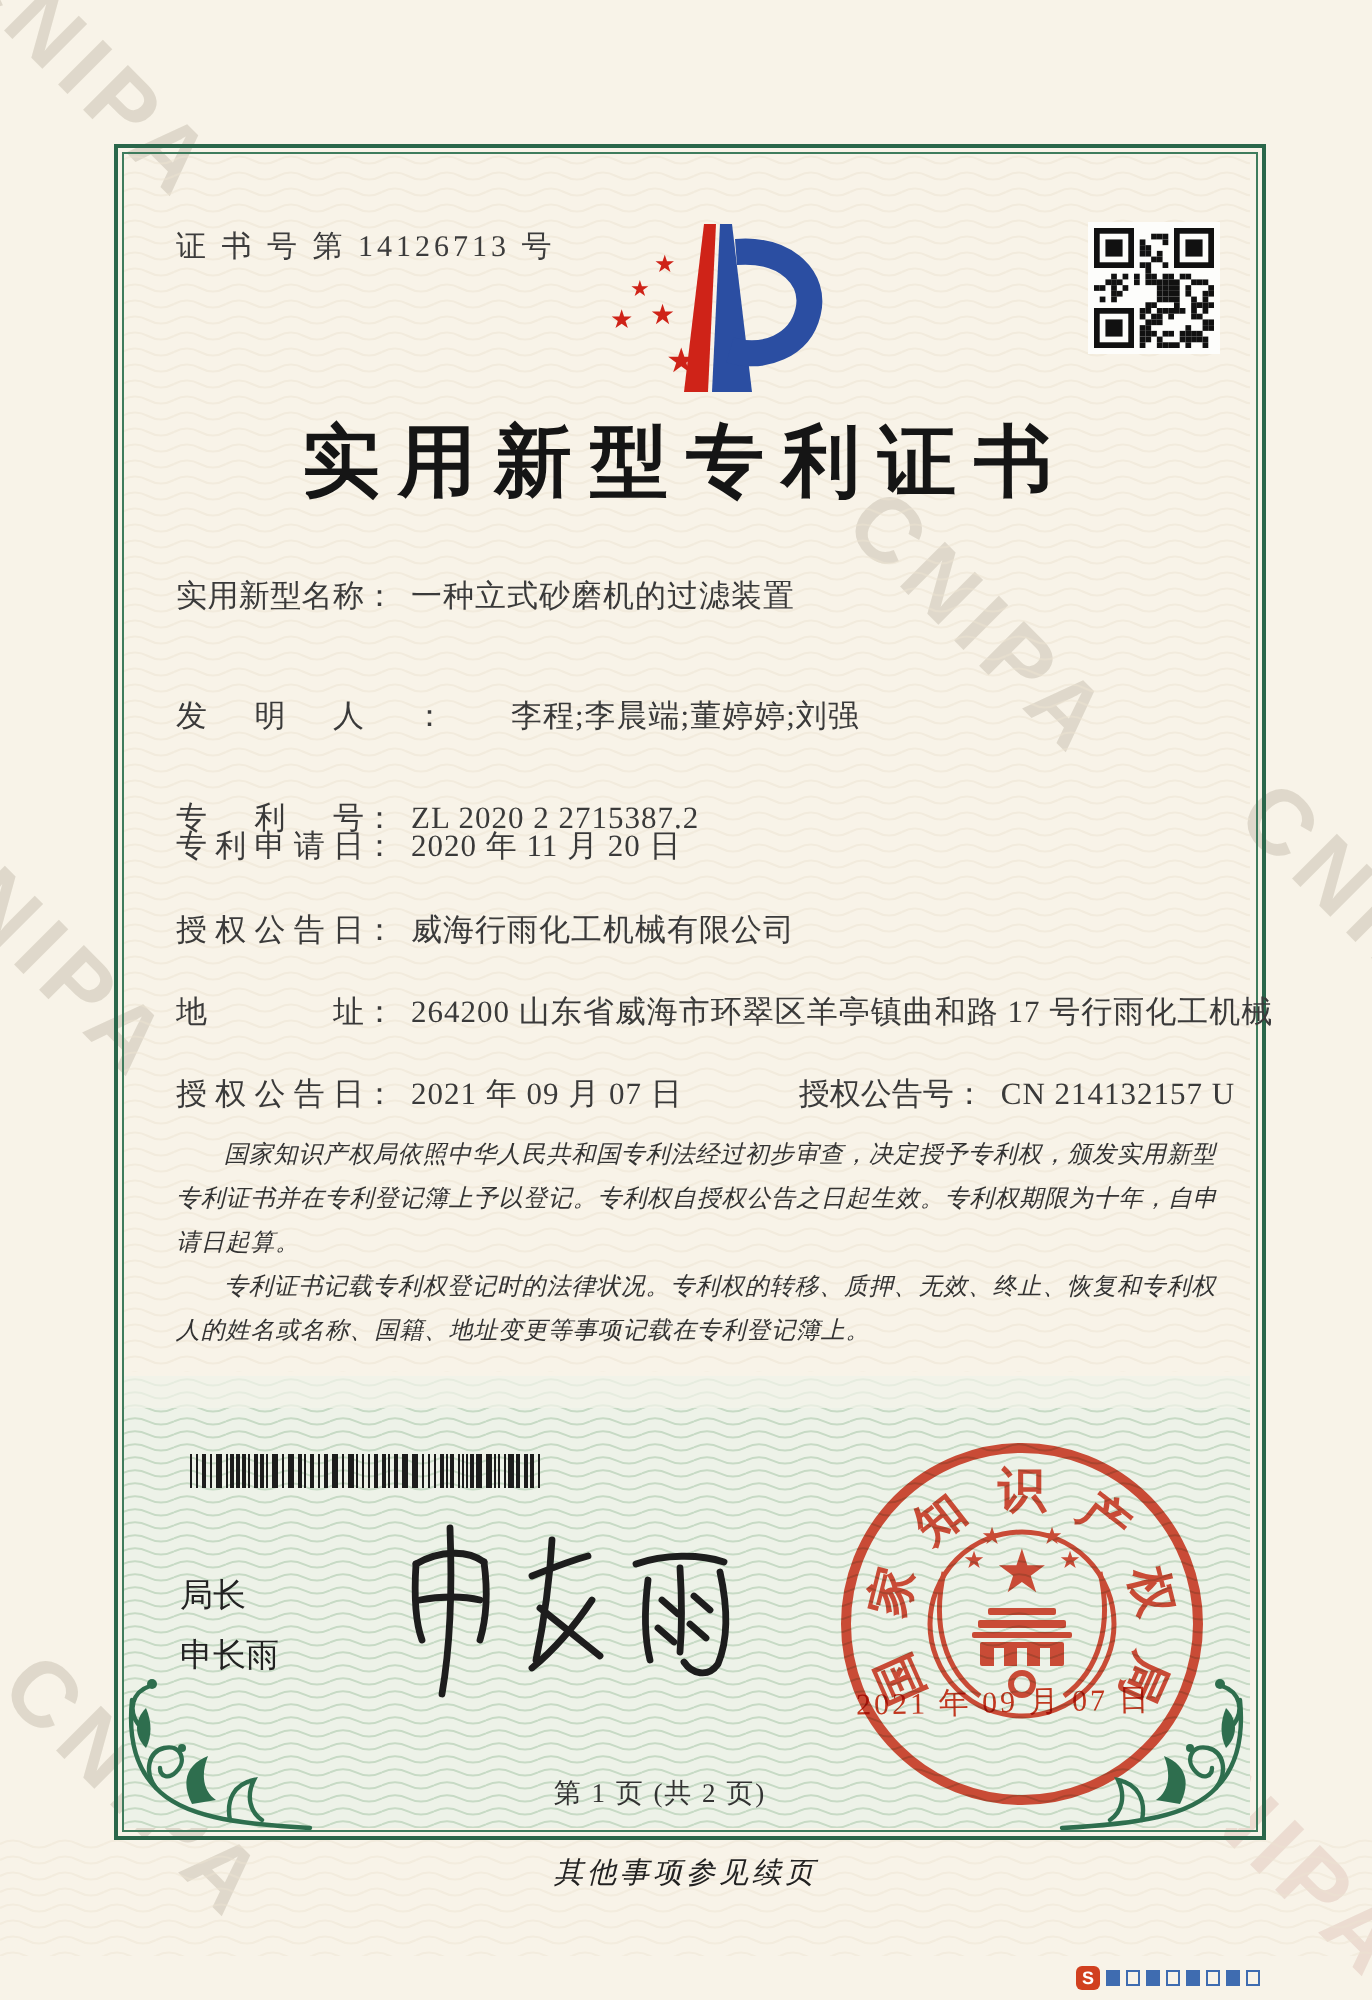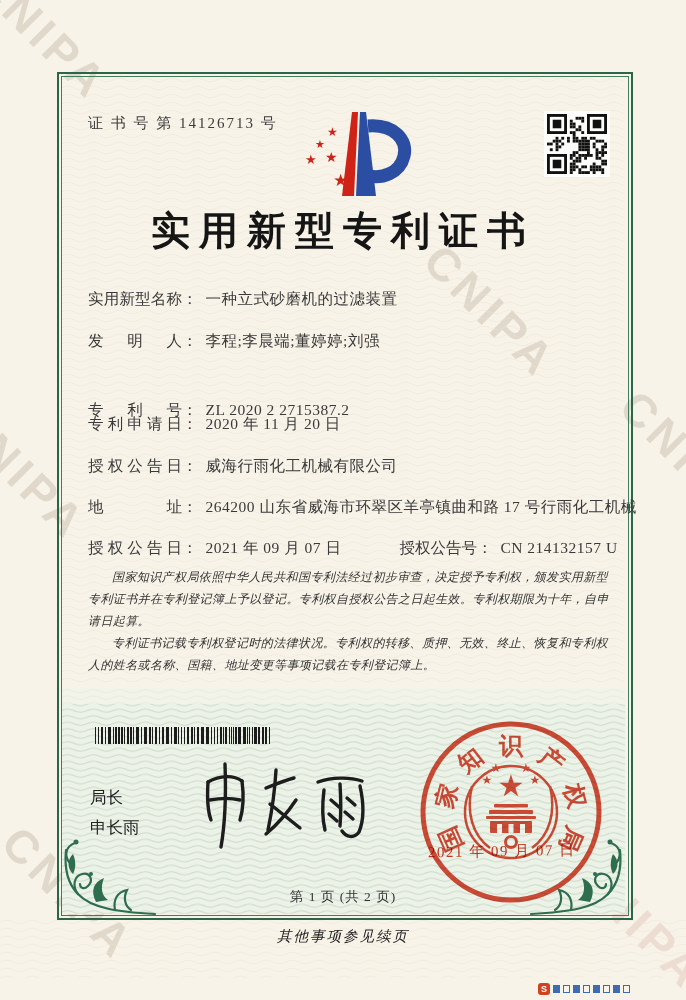--- a/index.html
+++ b/index.html
@@ -60,21 +60,21 @@
   .seal{ position:absolute; left:415px; top:716px; width:192px; height:192px;
          mix-blend-mode:multiply; opacity:.92; }
   .seal-date{ position:absolute; left:428px; top:842px; font-size:15px;
               letter-spacing:1.5px; color:#d03a22; mix-blend-mode:multiply;
               white-space:nowrap; transform:rotate(-1deg); }
   
   .orn{ position:absolute; width:104px; height:88px; }
   .orn.left{ left:55px; top:830px; }
   .orn.right{ left:527px; top:830px; transform:scaleX(-1); }
   
-  .page-num{ position:absolute; left:57px; top:888px; width:572px; text-align:center;
+  .page-num{ position:absolute; left:44px; top:888px; width:572px; text-align:center;
              font-size:13.5px; color:#333; letter-spacing:1px; }
   .cont-note{ position:absolute; left:0; top:927px; width:686px; text-align:center;
               font-size:14.5px; color:#222; font-style:italic; letter-spacing:2px; }
   
   .app-strip{ position:absolute; left:538px; top:983px; display:flex;
               align-items:center; gap:3px; }
   .app-badge{ width:12px; height:12px; background:#d1401f; border-radius:3px;
               color:#fff; font-size:9px; font-weight:bold; text-align:center;
               line-height:12px; font-family:"Liberation Sans",sans-serif; }
   .app-glyph{ width:7px; height:8px; border:1px solid #3f6cb0; box-sizing:border-box; }
@@ -268,21 +268,21 @@
       <rect x="2" y="16" width="3" height="3" fill="#111"></rect>
     </svg>
 
   <div class="doc-title">实用新型专利证书</div>
 
   <div class="row" style="top:288px;">
     <span class="lbl">实用新型名称</span>
       <span class="colon">：</span>
     <span class="val">一种立式砂磨机的过滤装置</span>
   </div>
-  <div class="row" style="top:330px;">
+  <div class="row" style="top:348px;gap:25px;">
     <span class="lbl">发明人</span>
       <span class="colon">：</span>
     <span class="val">李程;李晨端;董婷婷;刘强</span>
   </div>
   <div class="row" style="top:372px;margin-top:27px;">
     <span class="lbl">专利号</span>
       <span class="colon">：</span>
     <span class="val">ZL 2020 2 2715387.2</span>
   </div>
   <div class="row" style="top:413px;">

